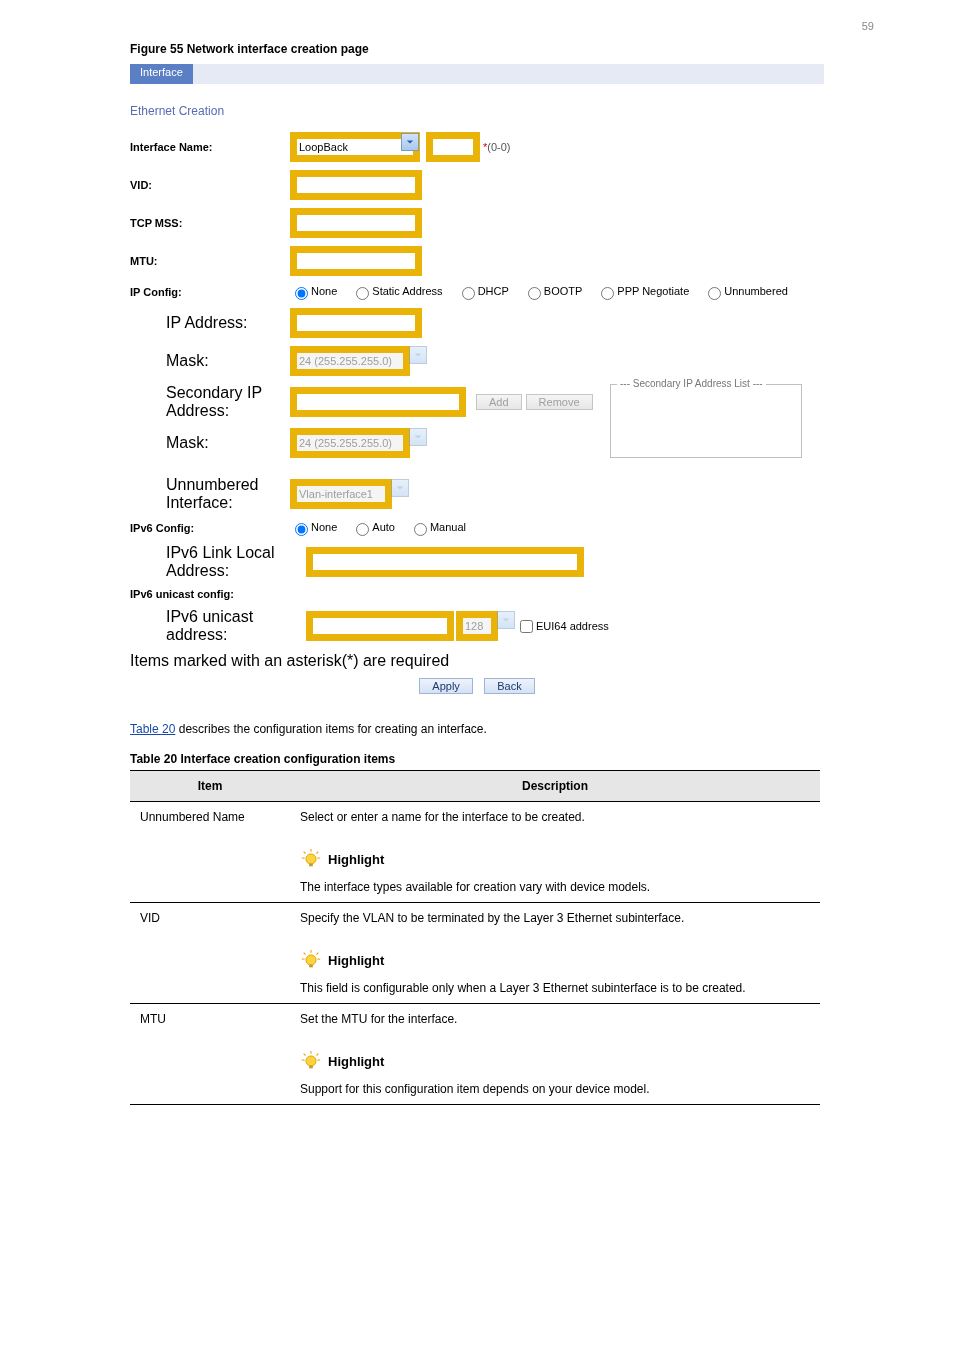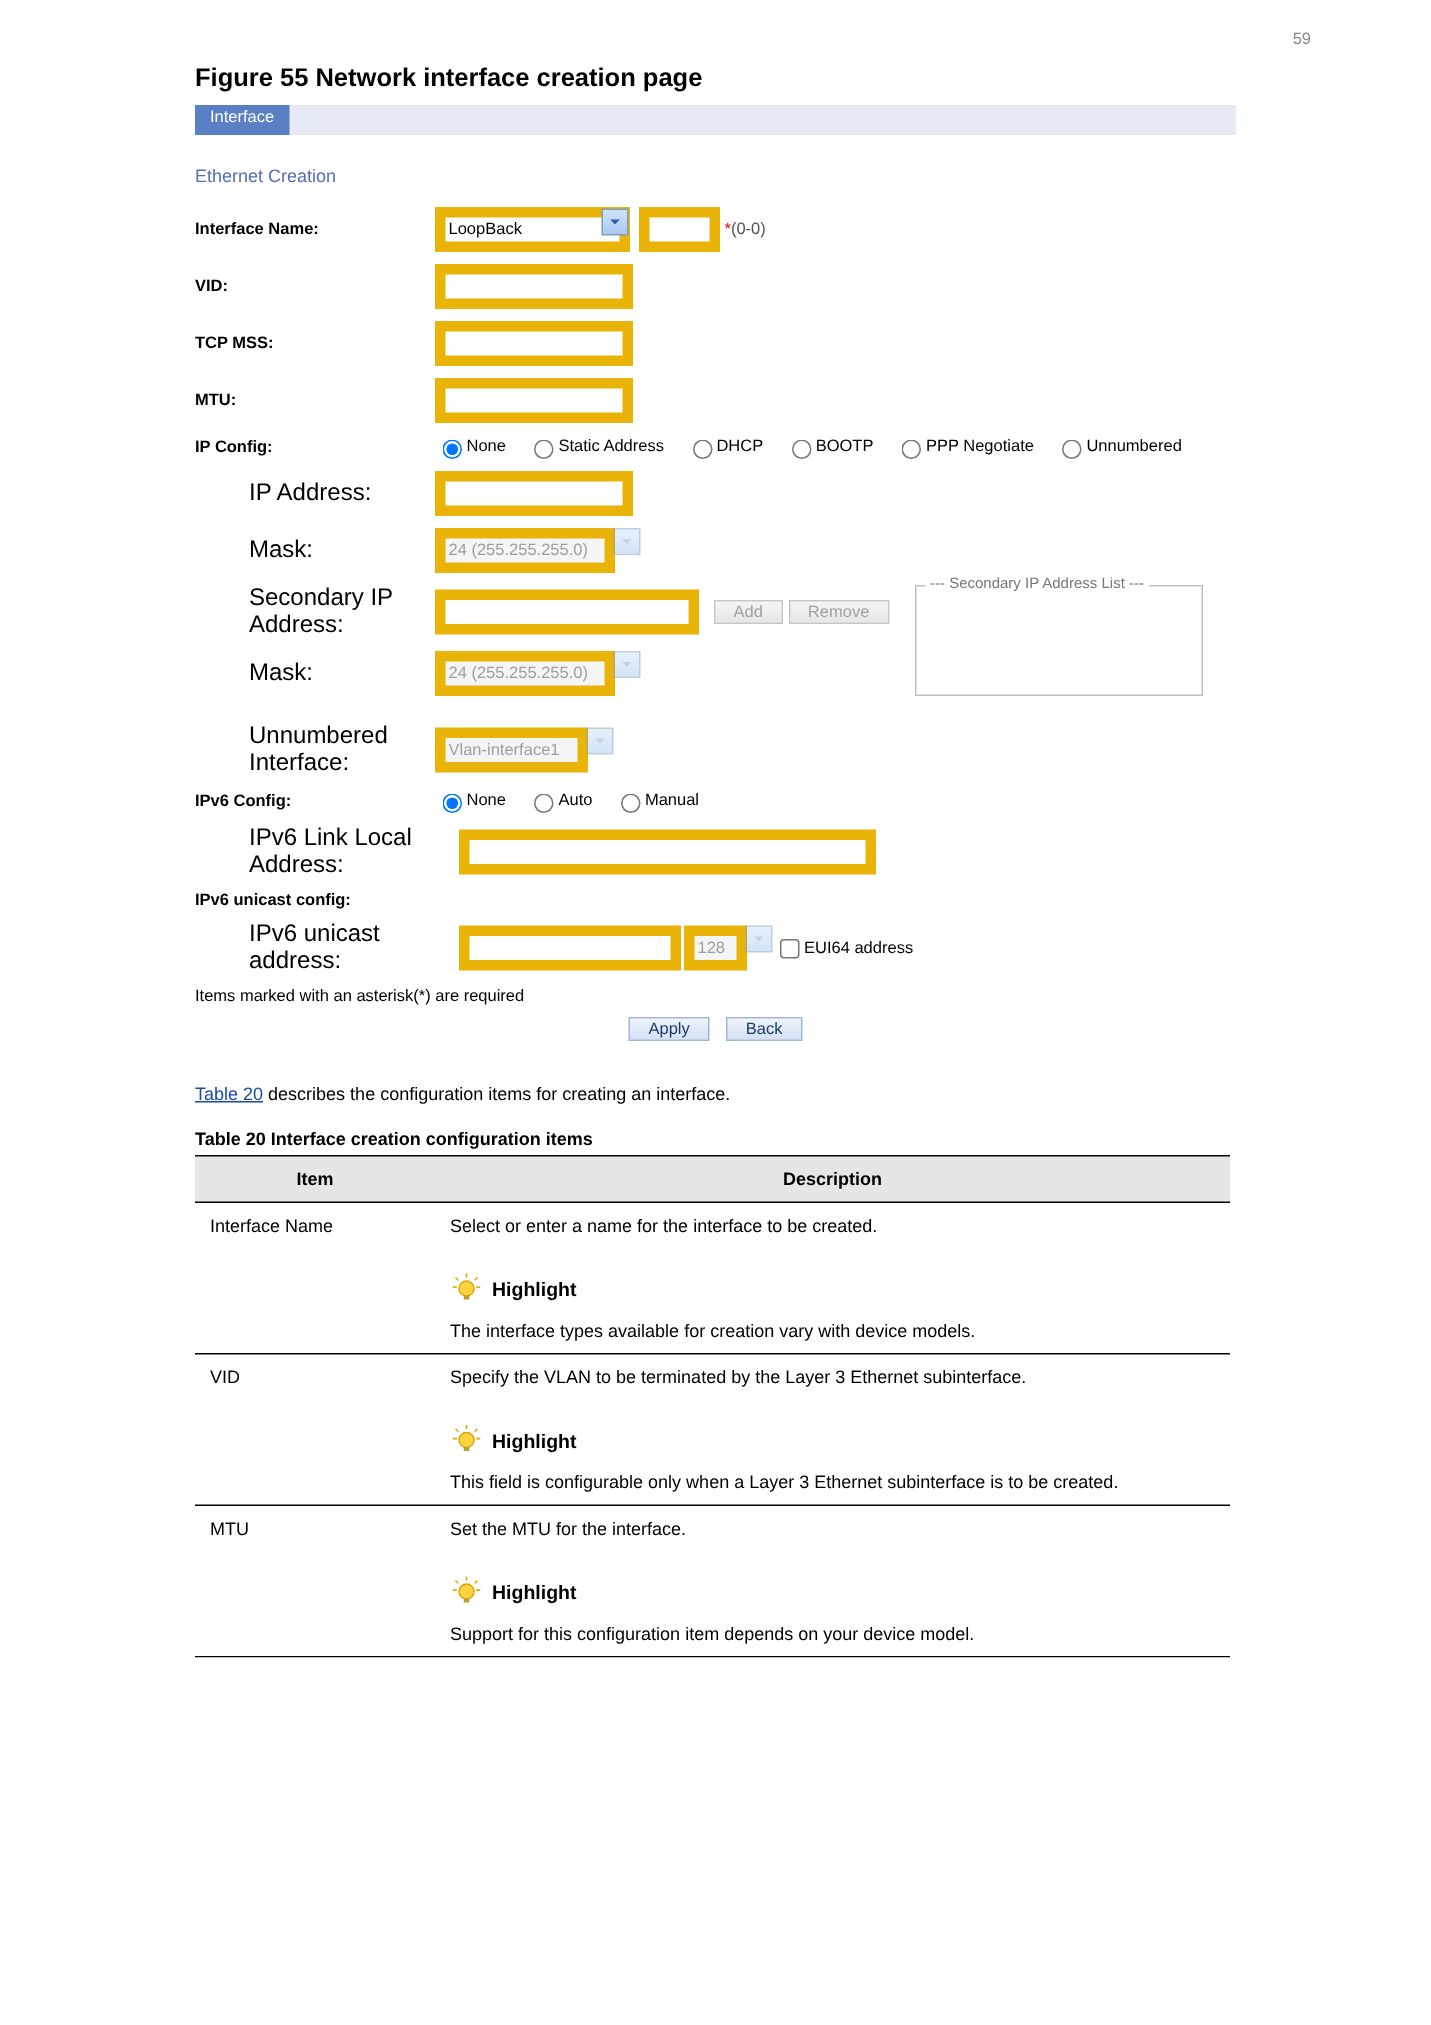--- a/index.html
+++ b/index.html
@@ -17,21 +17,21 @@
     text-align: right;
     color: #888;
     font-size: 11px;
     padding: 20px 80px 10px 0;
   }
   .figure {
     margin: 0 130px 0 130px;
   }
   .figcaption {
     font-weight: bold;
-    font-size: 17px;
+    font-size: 12px;
     margin-bottom: 8px;
   }
   
   .tabbar {
     background: #e6eaf4;
     height: 20px;
     display: flex;
   }
   .tab-active {
     background: #5a7fc4;
@@ -113,21 +113,21 @@
   .secondary-box .legend {
     position: absolute;
     top: -7px;
     left: 6px;
     background: #fff;
     padding: 0 3px;
     font-size: 10px;
     color: #777;
   }
   .note {
-    font-size: 11px;
+    font-size: 16px;
     margin: 6px 0 8px 0;
   }
   .center-btns {
     text-align: center;
     margin-top: 4px;
   }
   
   .doc-table {
     border-collapse: collapse;
     width: 690px;
@@ -331,21 +331,21 @@
   <table class="doc-table">
     <caption>Table 20 Interface creation configuration items</caption>
     <thead>
       <tr>
         <th class="colA">Item</th>
         <th>Description</th>
       </tr>
     </thead>
     <tbody>
       <tr>
-        <td>Interface Name</td>
+        <td>Unnumbered Name</td>
         <td>
           <div>Select or enter a name for the interface to be created.</div>
           <div class="hilite">
             <svg class="bulb" viewBox="0 0 24 24">
               <g stroke="#e6a700" stroke-width="1.2" fill="none">
                 <line x1="12" y1="1" x2="12" y2="4"></line>
                   <line x1="4" y1="4" x2="6" y2="6"></line>
                 <line x1="20" y1="4" x2="18" y2="6"></line>
                   <line x1="2" y1="11" x2="5" y2="11"></line>
                 <line x1="22" y1="11" x2="19" y2="11"></line>

